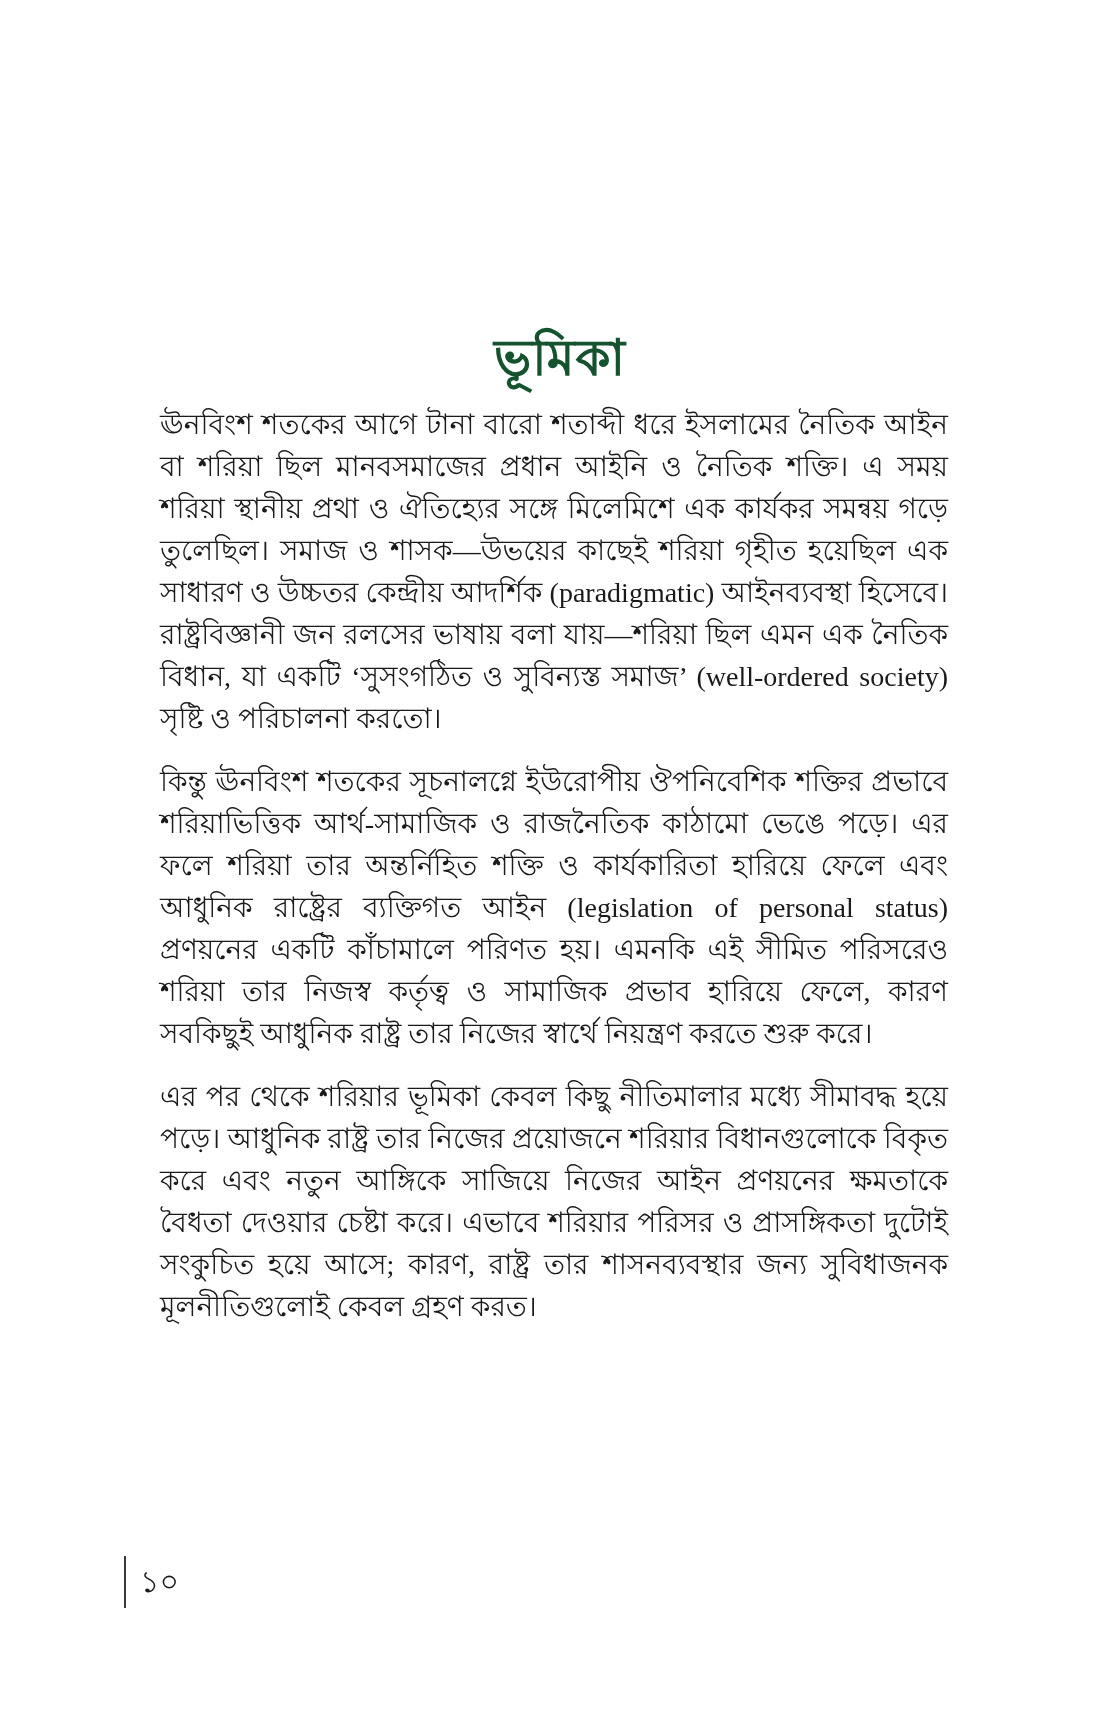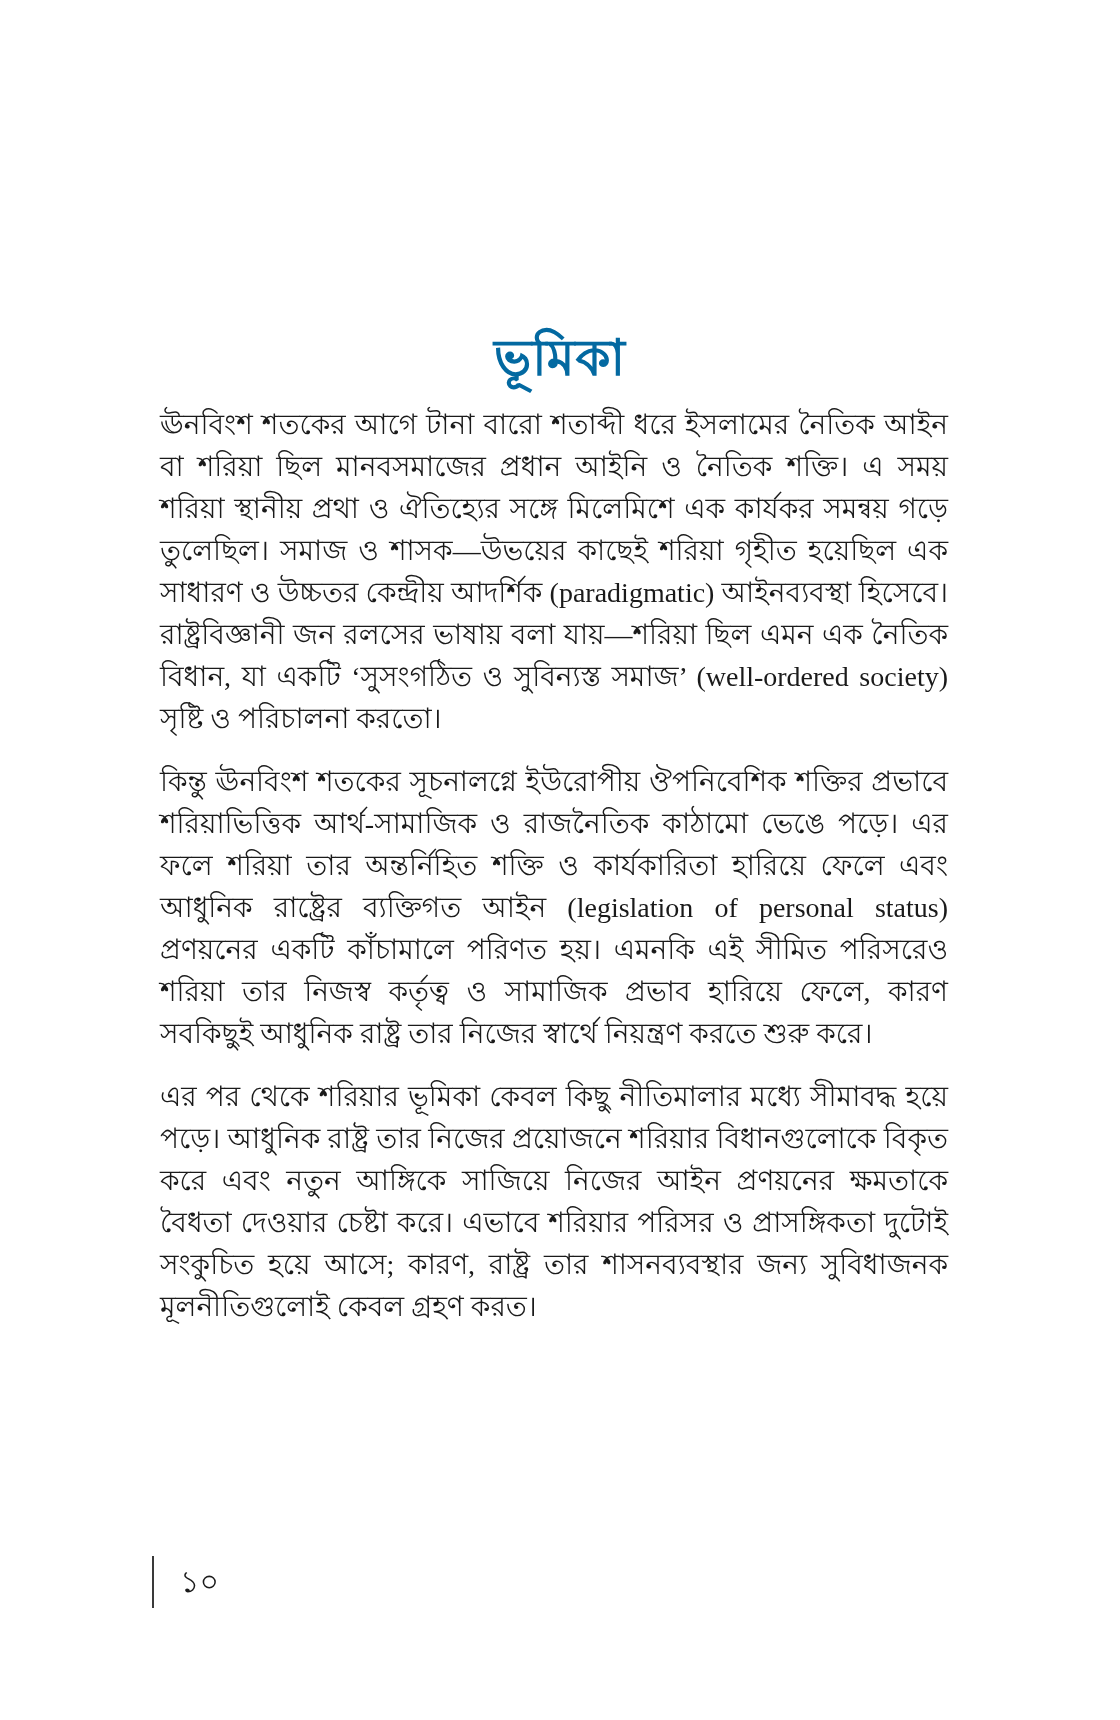--- a/index.html
+++ b/index.html
@@ -19,42 +19,41 @@
   }
   .chapter-title {
     position: absolute;
     top: 286px;
     left: 0;
     width: 100%;
     text-align: center;
     font-size: 50px;
     font-weight: 700;
     letter-spacing: 1px;
-    color: #0369a1;
+    color: #14532d;
   }
   .content {
     position: absolute;
     top: 404px;
     left: 160px;
     width: 788px;
   }
   .content p {
     margin: 0 0 21px 0;
     font-size: 28px;
     line-height: 42px;
     text-align: justify;
     color: #1a1a1a;
   }
   .footer {
     position: absolute;
-    left: 152px;
+    left: 124px;
     top: 1556px;
     display: flex;
     align-items: center;
-    gap: 12px;
   }
   .footer-rule {
     width: 2px;
     height: 52px;
     background: #3a3a3a;
     margin-right: 14px;
   }
   .page-number {
     font-size: 30px;
     color: #1a1a1a;

